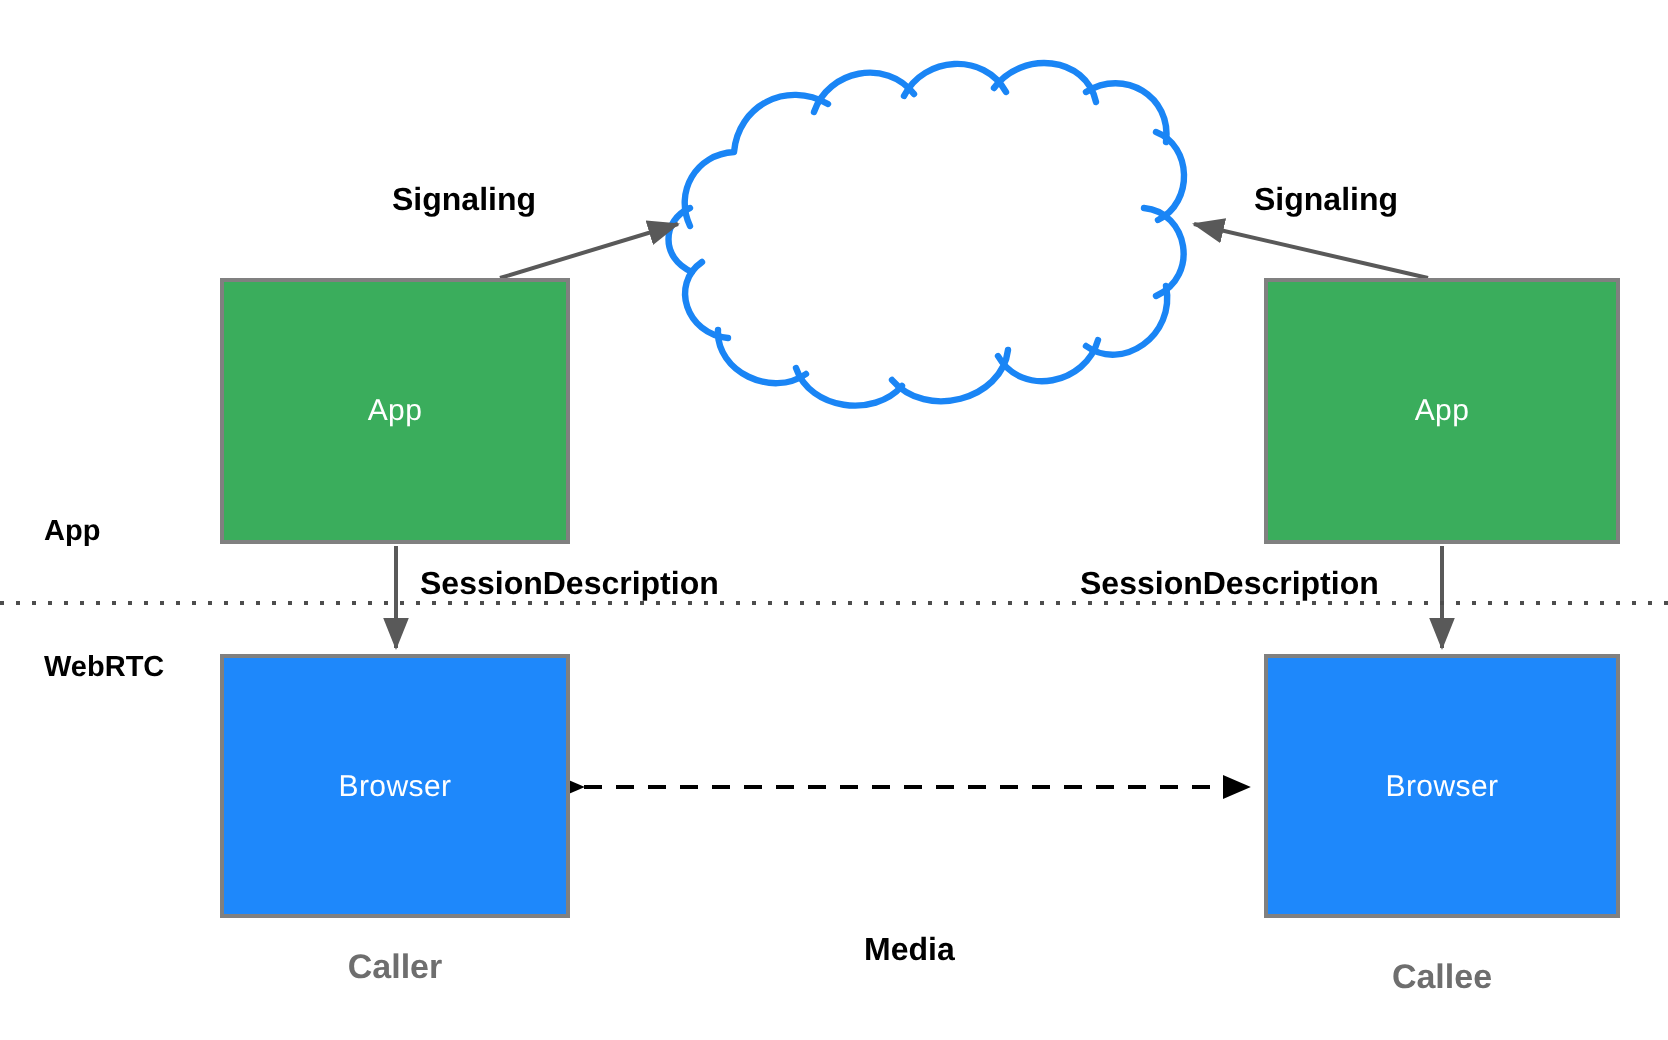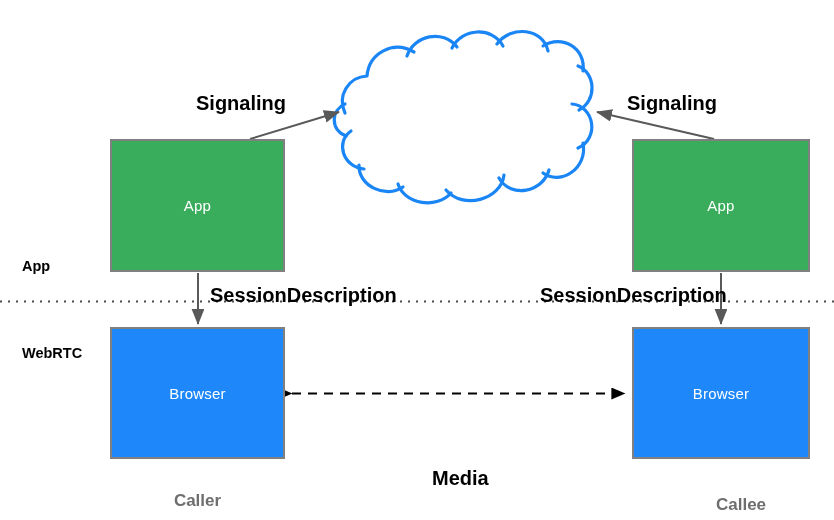--- a/index.html
+++ b/index.html
@@ -41,21 +41,21 @@
   }
   .box-app-left   { left: 110px; top: 139px; width: 175px; height: 133px; background: #3aad5c; }
   .box-app-right  { left: 632px; top: 139px; width: 178px; height: 133px; background: #3aad5c; }
   .box-browser-left  { left: 110px; top: 327px; width: 175px; height: 132px; background: #1e88fb; }
   .box-browser-right { left: 632px; top: 327px; width: 178px; height: 132px; background: #1e88fb; }
 
   .edge-label {
     position: absolute;
     font-family: "Liberation Sans", sans-serif;
     font-weight: bold;
-    font-size: 20px;
+    font-size: 16px;
     color: #000000;
     white-space: nowrap;
   }
   .layer-label {
     position: absolute;
     font-family: "Liberation Sans", sans-serif;
     font-weight: bold;
     font-size: 14.5px;
     color: #000000;
     white-space: nowrap;
@@ -69,23 +69,23 @@
     white-space: nowrap;
     text-align: center;
   }
 
   .lbl-signaling-left   { left: 196px; top: 92px; }
   .lbl-signaling-right  { left: 627px; top: 92px; }
   .lbl-sd-left          { left: 210px; top: 284px; }
   .lbl-sd-right         { left: 540px; top: 284px; }
   .lbl-media            { left: 432px; top: 421px; margin-top: 46px; }
   .lbl-layer-app        { left: 22px; top: 258px; }
-  .lbl-layer-webrtc     { left: 22px; top: 326px; margin-top: 19px; }
-  .lbl-role-caller      { left: 110px; top: 491px; width: 175px; }
-  .lbl-role-callee      { left: 652px; top: 479px; width: 178px; margin-top: 16px; }
+  .lbl-layer-webrtc     { left: 22px; top: 326px; }
+  .lbl-role-caller      { left: 110px; top: 474px; width: 175px; }
+  .lbl-role-callee      { left: 632px; top: 479px; width: 178px; }
 </style>
 </head>
 <body>
 
 <div id="diagram-root">
 
   <svg class="layer" viewBox="0 0 834 520">
     <defs>
       <marker id="arrowGray" markerWidth="9" markerHeight="9" refX="7.5" refY="3.2" orient="auto" markerUnits="strokeWidth">
         <path d="M0,0 L8,3.2 L0,6.4 z" fill="#595959"></path>

